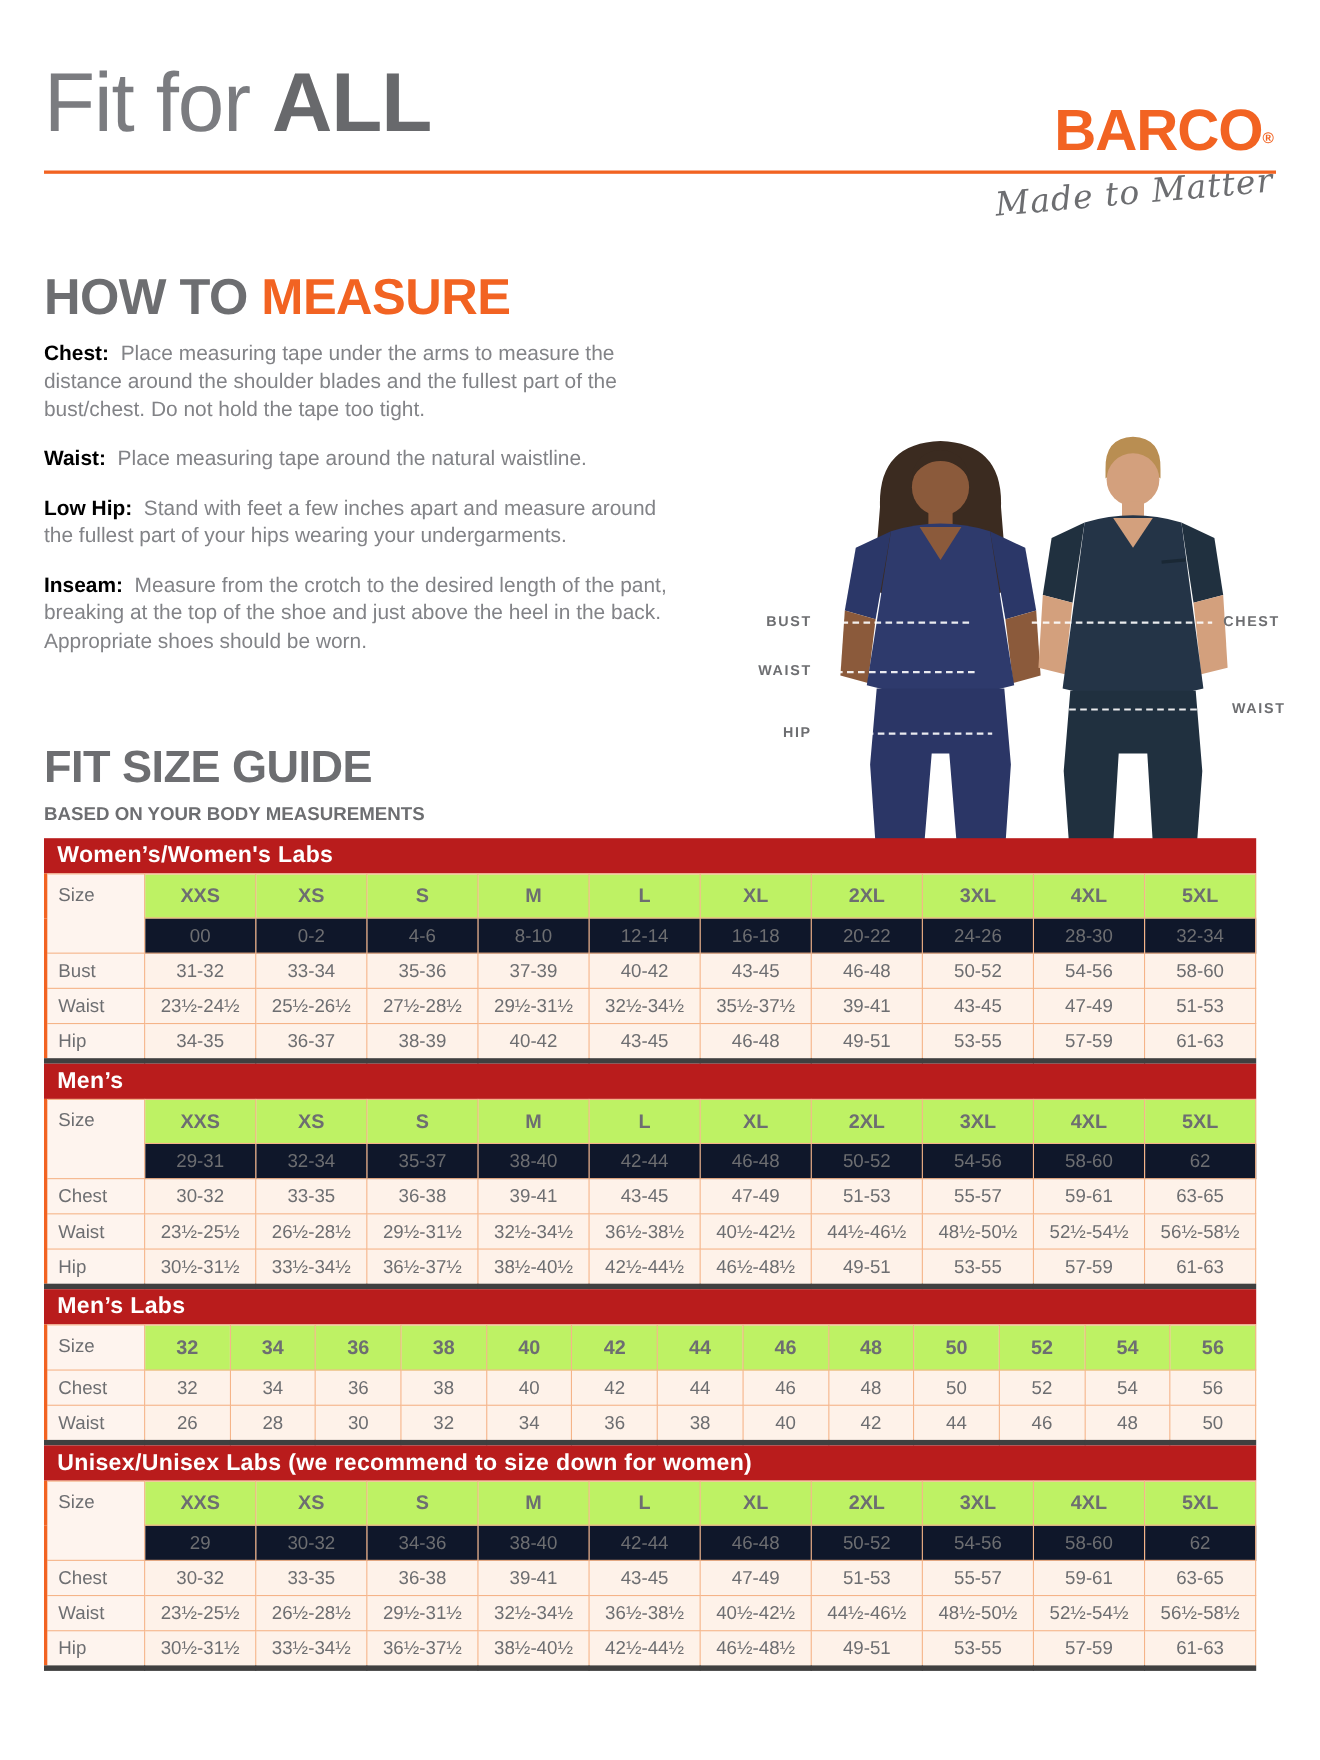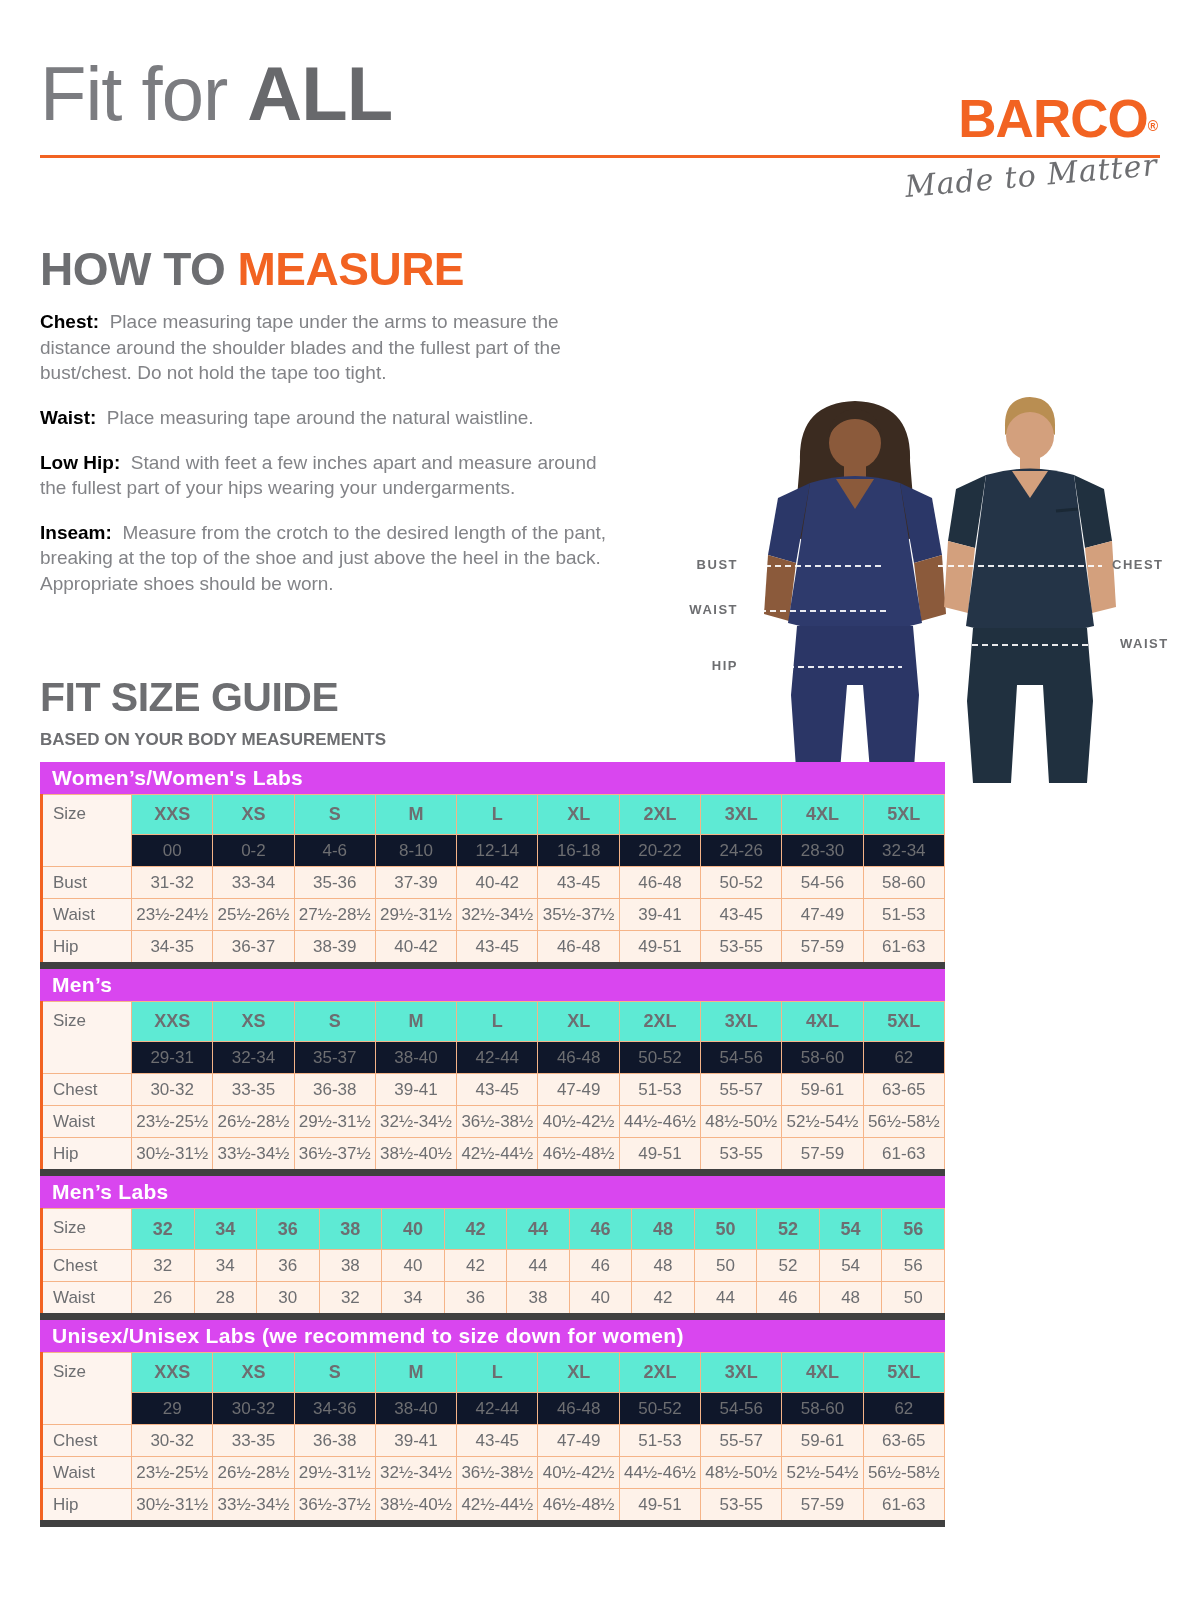--- a/index.html
+++ b/index.html
@@ -25,31 +25,31 @@
   .htm .item{margin-top:17px;font-size:19px;color:#828387;line-height:1.35;}
   .htm .item .ilabel{color:#000000;font-weight:700;}
 
   
   .figure{position:absolute;left:650px;top:383px;width:550px;height:400px;}
   .figure svg{position:absolute;left:0;top:0;}
   .flabel{position:absolute;font-size:13px;font-weight:700;color:#6d6e71;letter-spacing:1.5px;}
   .fl-right{text-align:right;}
 
   
-  .guide{position:absolute;left:40px;top:676px;width:905px;}
+  .guide{position:absolute;left:40px;top:676px;width:1102px;}
   .guide h2{margin:0;font-size:41px;font-weight:800;color:#6d6e71;letter-spacing:-0.5px;line-height:1.05;}
   .guide .sub{margin-top:11px;font-size:17px;font-weight:700;color:#6d6e71;letter-spacing:0;}
   .tables{margin-top:12px;}
-  .sg-banner{background:#d946ef;color:#fff;font-size:21px;font-weight:700;letter-spacing:0.3px;
+  .sg-banner{background:#b91c1c;color:#fff;font-size:21px;font-weight:700;letter-spacing:0.3px;
              padding:4px 12px 5px 12px;line-height:1.1;}
   .sg-table{width:100%;border-collapse:collapse;table-layout:fixed;
-            border-left:3px solid #f26322;border-bottom:7px solid #404040;border-radius:11px;}
+            border-left:3px solid #f26322;border-bottom:5px solid #404040;border-radius:11px;}
   .sg-table th,.sg-table td{border:1px solid #f5b488;font-size:17px;color:#6d6e71;
             text-align:center;vertical-align:middle;height:31px;padding:0 2px;font-weight:400;}
-  .sg-table th.szc{background:#5eead4;font-weight:700;font-size:18px;height:39px;}
+  .sg-table th.szc{background:#bef264;font-weight:700;font-size:18px;height:39px;}
   .sg-table .lbl{background:#fef4ee;text-align:left;padding-left:10px;font-weight:400;}
   .sg-table th.lbl{vertical-align:top;padding-top:9px;font-size:17px;}
   .sg-table td.numc{background:#0f172a;}
   .sg-table td.datc{background:#fef2e9;}
 </style>
 </head>
 <body>
 
 <div class="page">
 

